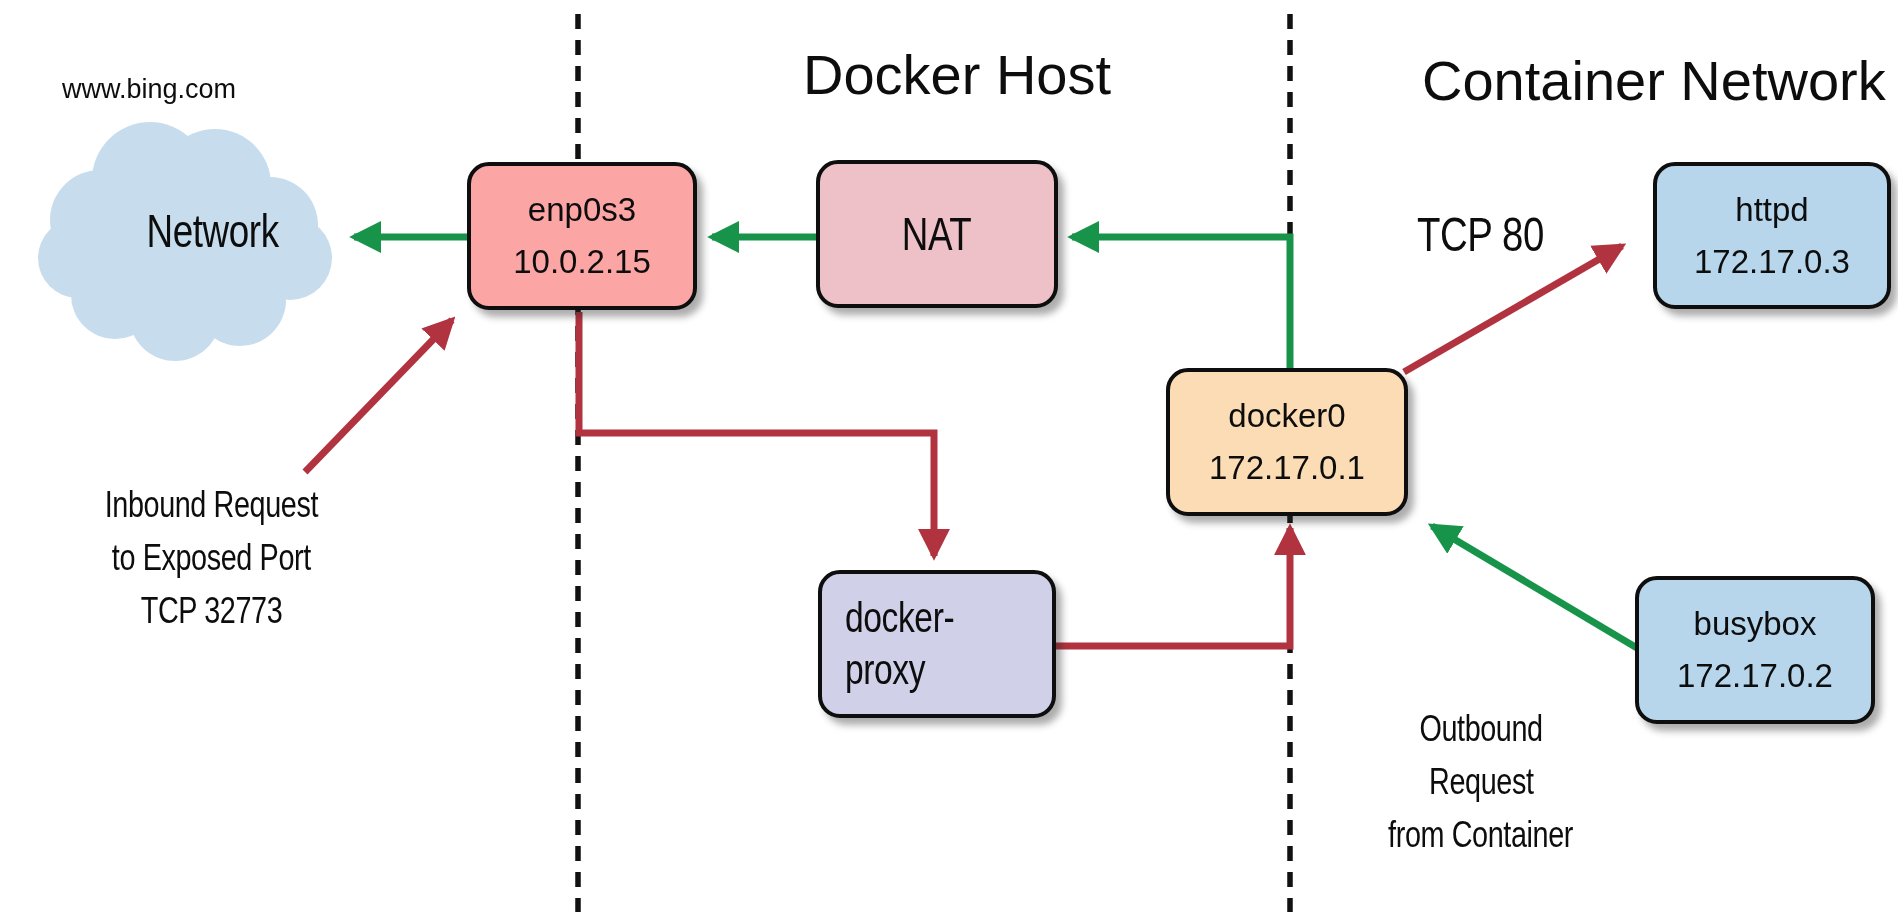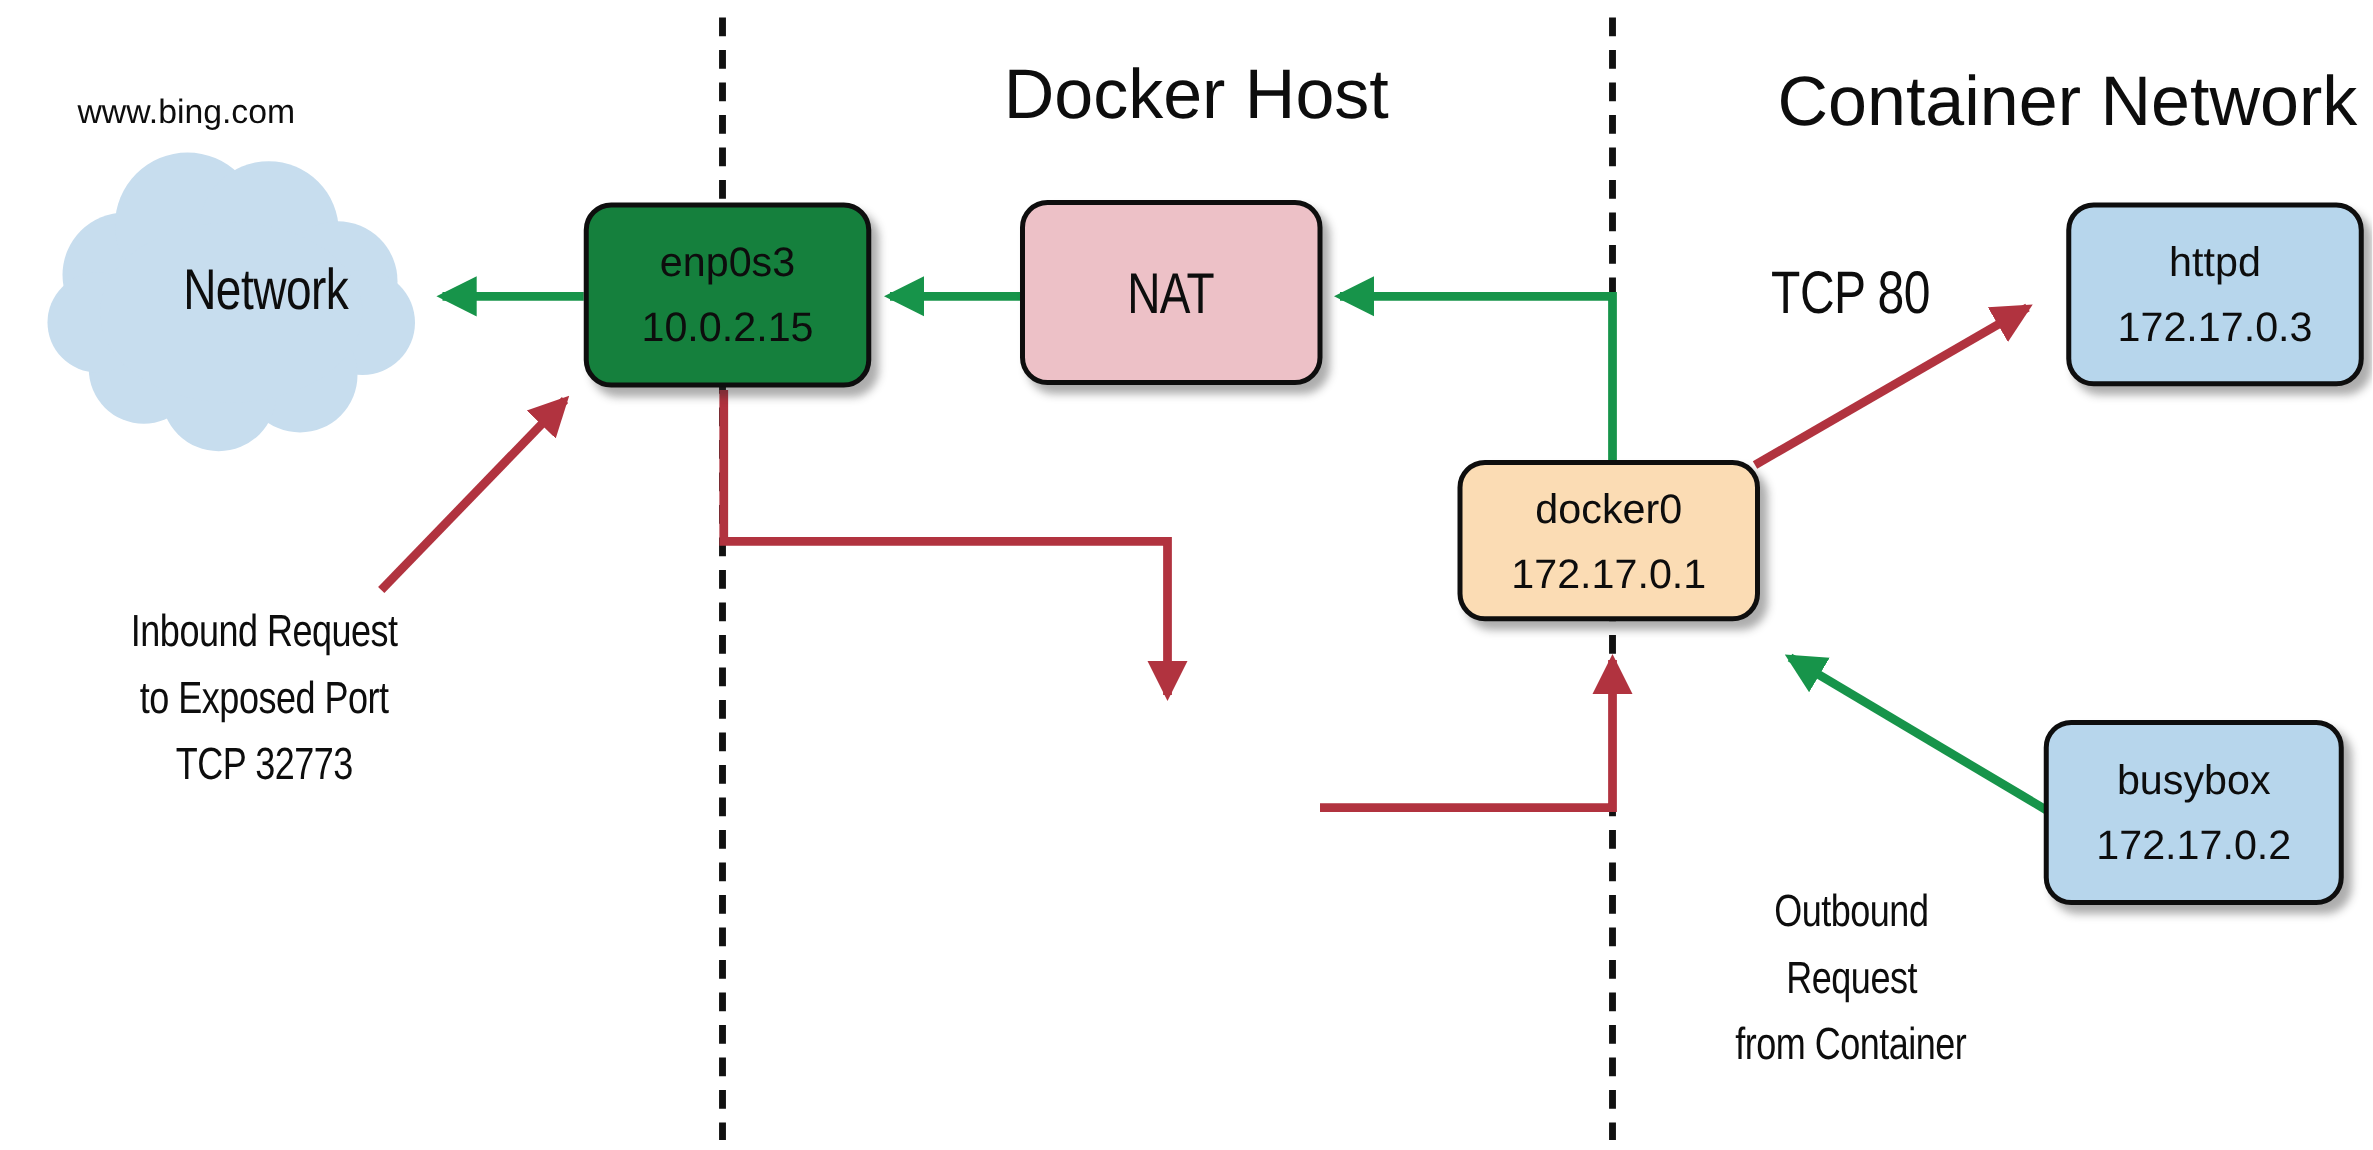--- a/index.html
+++ b/index.html
@@ -16,21 +16,21 @@
     position:absolute;
     box-sizing:border-box;
     border:4px solid #0e0e0e;
     border-radius:22px;
     box-shadow:6px 7px 7px rgba(40,40,40,0.38);
     display:flex;flex-direction:column;
     align-items:center;justify-content:center;
     font-size:33px;line-height:52px;
     z-index:2;
   }
-  .fill-green{background:#15803d;}
+  .fill-green{background:#fca5a5;}
   .fill-pink{background:#edc1c7;align-items:center;}
   .fill-peach{background:#fbdcb4;}
   .fill-blue{background:#b7d6ec;}
   .fill-lavender{background:#d0d0e9;}
   .lbl{position:absolute;z-index:3;white-space:nowrap;}
   .center{text-align:center;}
   .cond{display:inline-block;transform:scaleX(0.8);transform-origin:50% 50%;letter-spacing:-0.5px;}
   .title{font-size:56px;}
   .ann{font-size:36px;line-height:53px;font-weight:500;}
   .ann div{white-space:nowrap;}
@@ -98,35 +98,38 @@
 
   <div class="node fill-green" style="left:467px;top:162px;width:230px;height:148px;">
     <span>enp0s3</span>
     <span>10.0.2.15</span>
   </div>
 
   <div class="node fill-pink" style="left:816px;top:160px;width:242px;height:148px;">
     <span class="cond nat-label">NAT</span>
   </div>
 
-  <div class="node fill-peach" style="left:1166px;top:368px;width:242px;height:129px;">
+  <div class="node fill-peach" style="left:1166px;top:368px;width:242px;height:148px;">
     <span>docker0</span>
     <span>172.17.0.1</span>
   </div>
 
   <div class="node fill-blue" style="left:1633px;top:162px;width:238px;height:147px;margin-left:20px;">
     <span>httpd</span>
     <span>172.17.0.3</span>
   </div>
 
   <div class="node fill-blue" style="left:1635px;top:576px;width:240px;height:148px;">
     <span>busybox</span>
     <span>172.17.0.2</span>
   </div>
 
+  <div class="node fill-lavender" style="left:818px;top:570px;width:238px;height:148px;">
+    <span class="cond proxy-label">docker-proxy</span>
+  </div>
 
   <div class="lbl center ann" style="left:1380px;top:208px;width:200px;font-size:48px;">
     <span class="cond">TCP 80</span>
   </div>
 
   <div class="lbl center ann" style="left:36px;top:478px;width:350px;">
     <div><span class="cond">Inbound Request</span></div>
     <div><span class="cond">to Exposed Port</span></div>
     <div><span class="cond">TCP 32773</span></div>
   </div>

